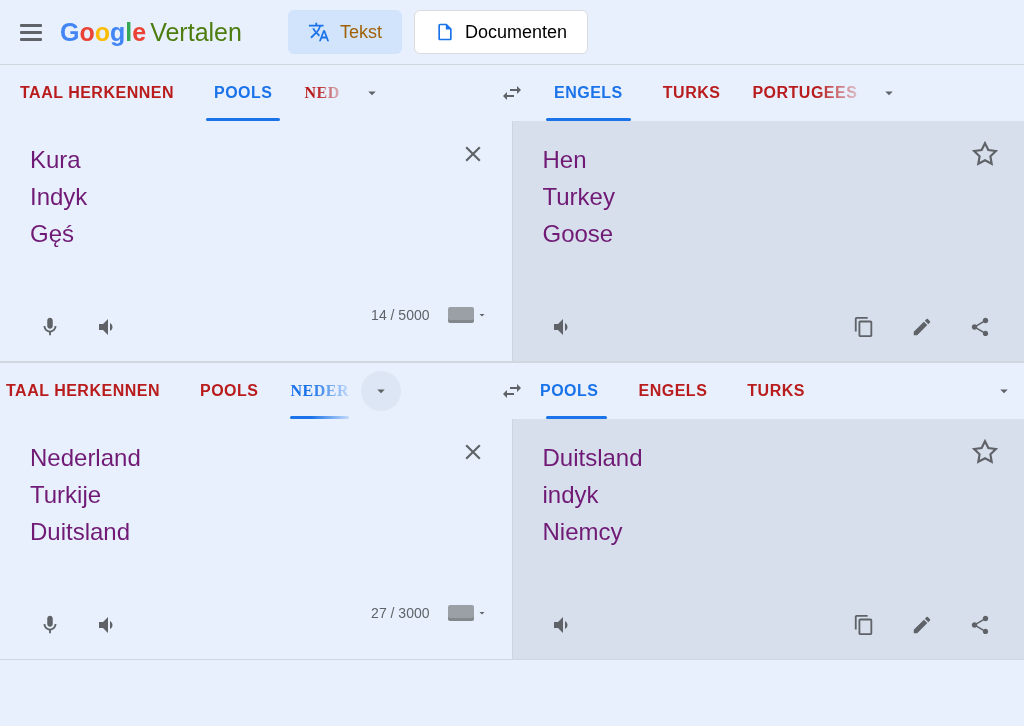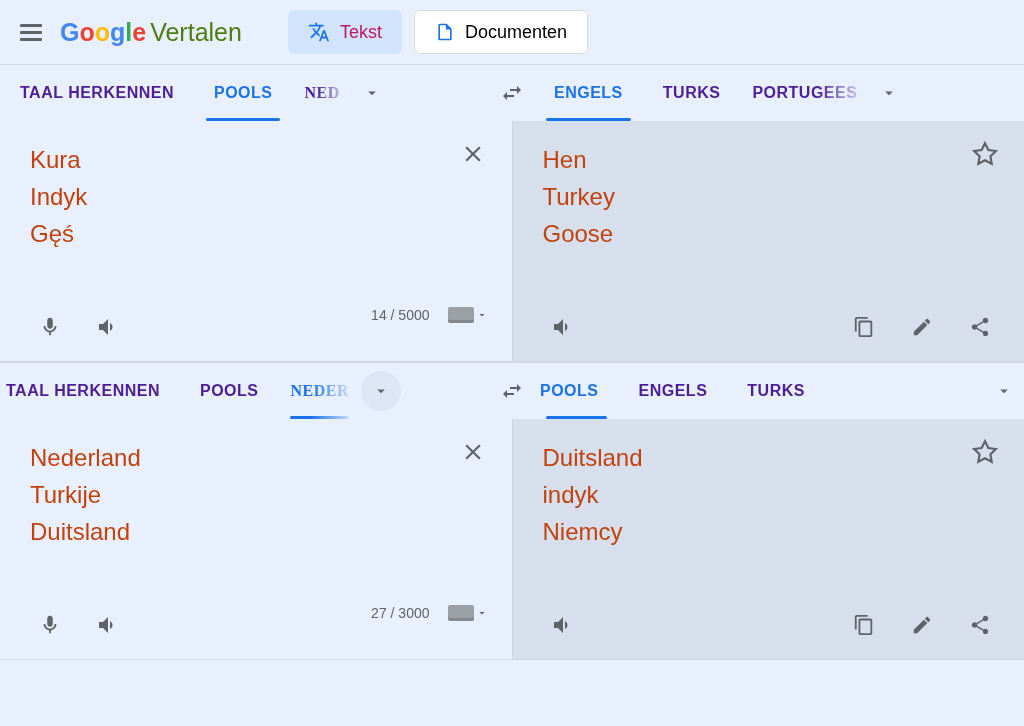--- a/index.html
+++ b/index.html
@@ -6,42 +6,42 @@
   body { font-family: Arial, sans-serif; background: #e8f0fe; width: 1024px; height: 726px; overflow: hidden; }
   
   .header { display: flex; align-items: center; padding: 10px 20px; gap: 16px; }
   .menu-icon { width: 24px; cursor: pointer; }
   .menu-icon div { width: 22px; height: 3px; background: #5f6368; margin: 4px 0; border-radius: 1px; }
   .logo { font-size: 25px; font-weight: 400; display: flex; align-items: center; }
   .g-blue { color: #4285f4; } .g-red { color: #ea4335; } .g-yellow { color: #fbbc05; } .g-green { color: #34a853; }
   .logo-suffix { color: #4d7c0f; margin-left: 4px; }
   .mode-btns { display: flex; gap: 12px; margin-left: 30px; }
   .mode-btn { display: flex; align-items: center; gap: 10px; padding: 10px 20px; border-radius: 6px; cursor: pointer; font-size: 18px; font-weight: 500; }
-  .mode-btn.active { background: #d2e3fc; color: #be185d; text-align: center; }
+  .mode-btn.active { background: #d2e3fc; color: #a16207; text-align: center; }
   .mode-btn.inactive { background: #fff; border: 1px solid #dadce0; color: #000000; }
   
   .translator-block { background: #e8f0fe; border-top: 1px solid #d0d7de; border-bottom: 1px solid #d0d7de; }
   .lang-bar { display: flex; align-items: center; height: 56px; position: relative; }
   .lang-side { display: flex; align-items: center; flex: 1; overflow: hidden; }
-  .lang-tab { padding: 0 20px; height: 56px; display: flex; align-items: center; font-size: 16px; font-weight: 600; color: #4c1d95; letter-spacing: 0.5px; cursor: pointer; white-space: nowrap; position: relative; }
+  .lang-tab { padding: 0 20px; height: 56px; display: flex; align-items: center; font-size: 16px; font-weight: 600; color: #b91c1c; letter-spacing: 0.5px; cursor: pointer; white-space: nowrap; position: relative; }
   .lang-tab.narrow { padding: 0 12px; }
   .lang-tab.active { color: #1a73e8; }
   .lang-tab.active::after { content: ''; position: absolute; bottom: 0; left: 12px; right: 12px; height: 3px; background: #1a73e8; border-radius: 2px; }
   .lang-tab.truncated { mask-image: linear-gradient(to right, black 40%, transparent 95%); font-family: Liberation Serif, serif; -webkit-mask-image: linear-gradient(to right, black 40%, transparent 95%); }
   .lang-tab.truncated-r { mask-image: linear-gradient(to right, black 60%, transparent 100%); -webkit-mask-image: linear-gradient(to right, black 60%, transparent 100%); }
   .chevron-btn { width: 40px; height: 40px; display: flex; align-items: center; justify-content: center; cursor: pointer; border-radius: 50%; }
   .chevron-btn.circled { background: #dce6f5; }
   .swap-btn { width: 44px; height: 44px; display: flex; align-items: center; justify-content: center; cursor: pointer; }
   
   .panes { display: flex; }
   .pane { flex: 1; padding: 20px 24px 14px 30px; min-height: 240px; display: flex; flex-direction: column; }
   .pane.source { background: #e8f0fe; border-right: 1px solid #ccd4e0; }
   .pane.target { background: #d7dfed; }
   .pane-text-row { display: flex; }
-  .pane-text { flex: 1; font-size: 24px; color: #c2410c; line-height: 1.55; white-space: pre-line; }
+  .pane-text { flex: 1; font-size: 24px; color: #701a75; line-height: 1.55; white-space: pre-line; }
   .pane-top-icon { width: 28px; cursor: pointer; }
   .pane-footer { display: flex; align-items: flex-start; margin-top: auto; gap: 18px; }
   .footer-spacer { flex: 1; }
   .char-count { color: #5f6368; font-size: 14px; }
   .icon-btn { width: 40px; height: 40px; display: flex; align-items: center; justify-content: center; cursor: pointer; color: #5f6368; }
   .kbd-wrap { display:flex; align-items:center; gap:2px; }
   .kbd-icon { width: 26px; height: 16px; background: #9aa0a6; border-radius: 2px; box-shadow: inset 0 -3px 0 rgba(0,0,0,0.15); }
   .small-caret { display:inline-block; }
   
   .second-block .lang-bar { padding-left: 0; }

